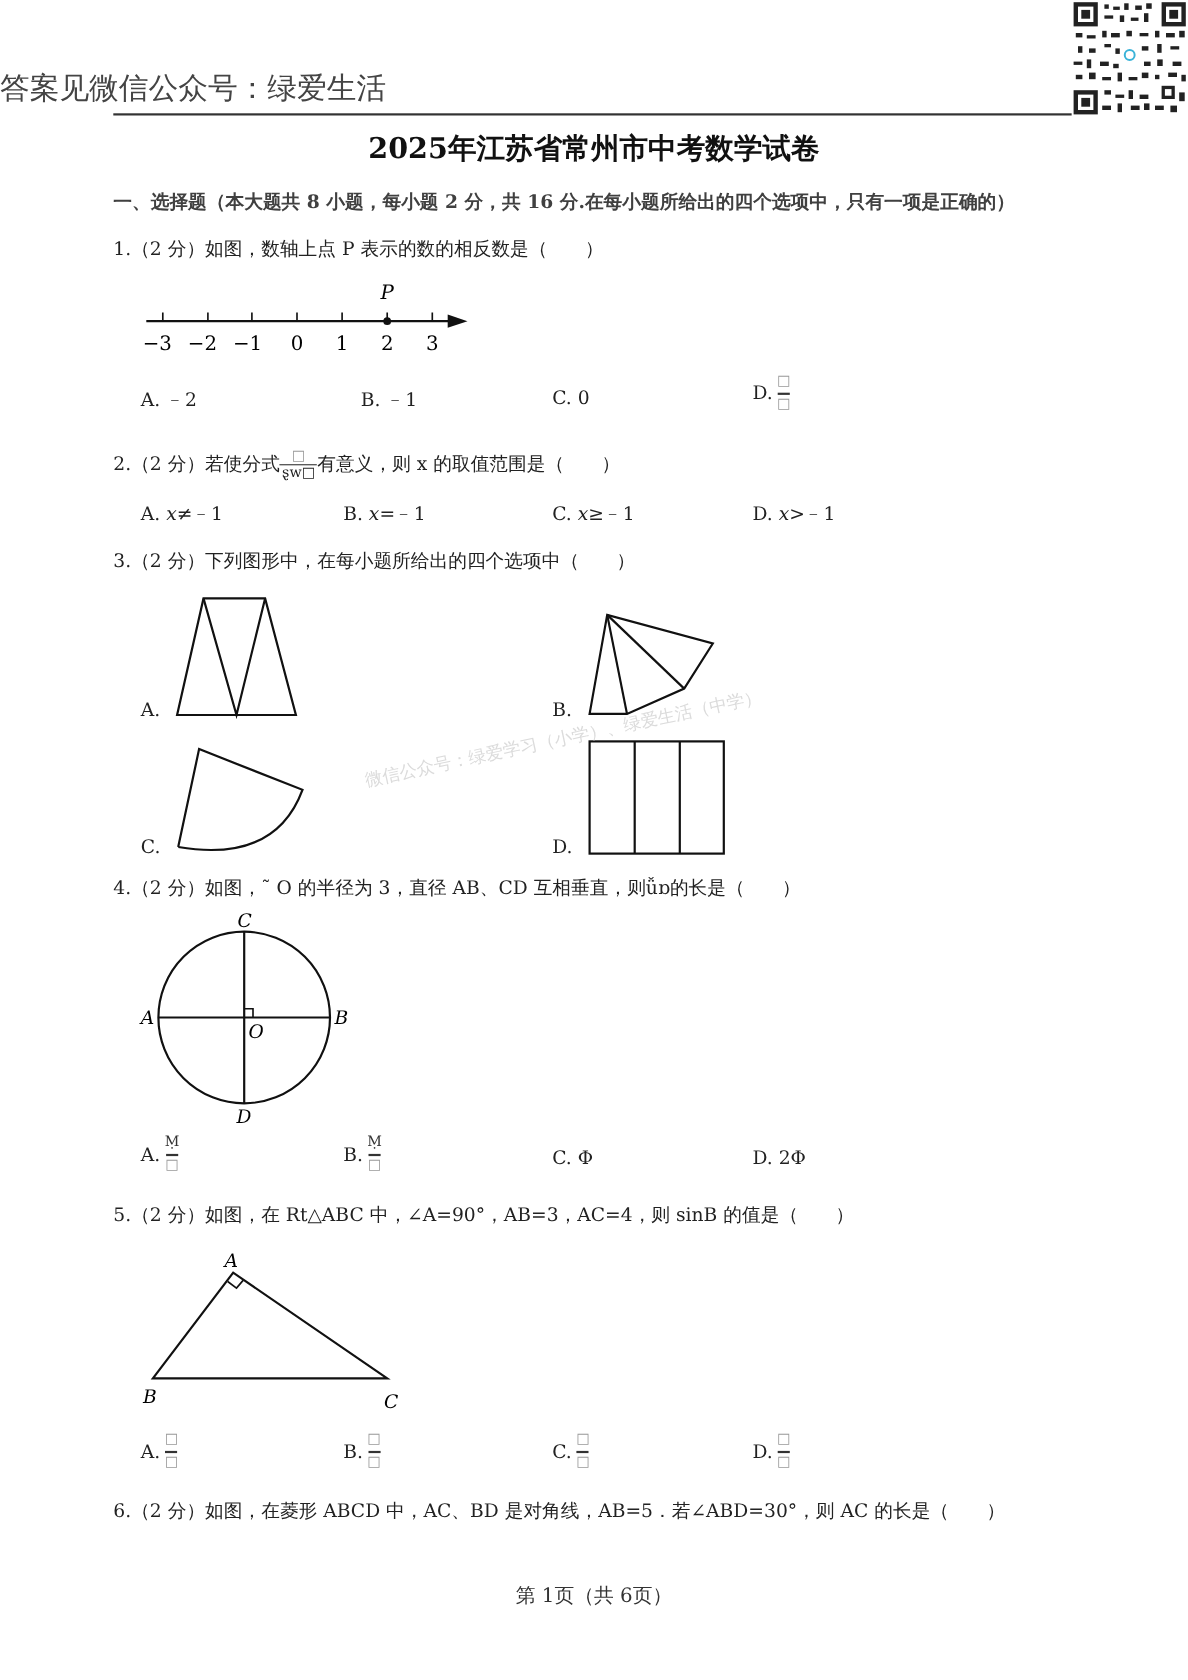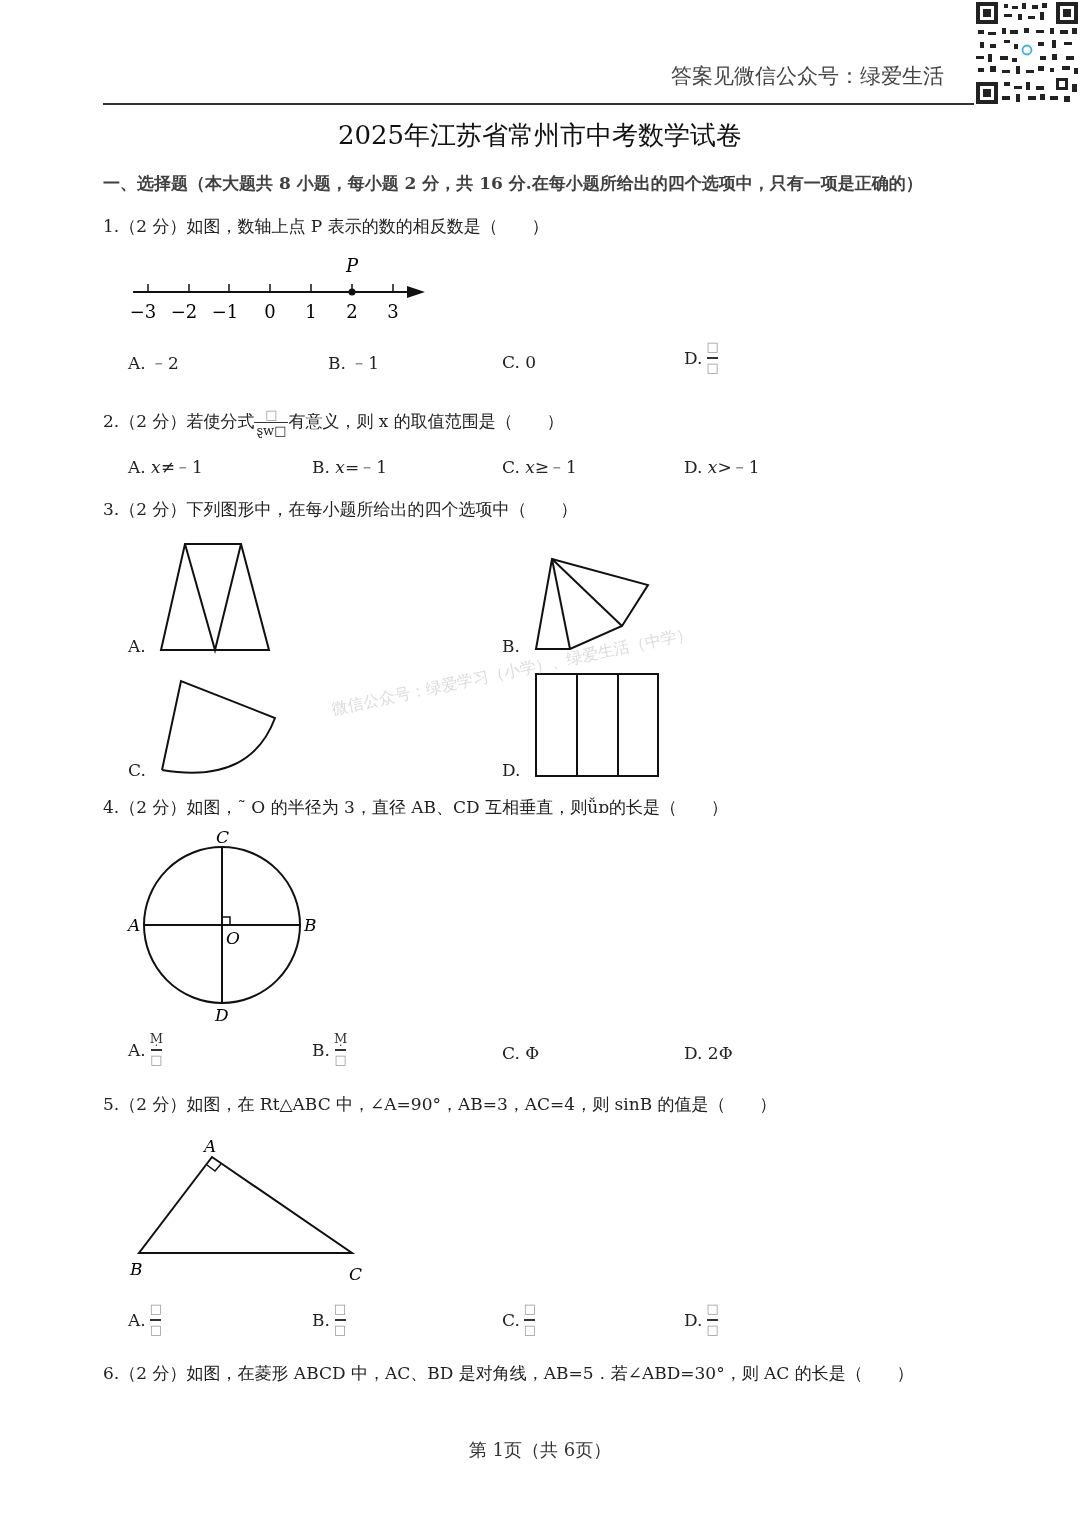--- a/index.html
+++ b/index.html
@@ -1,22 +1,22 @@
 <!DOCTYPE html>
 <html><head>
 <meta charset="utf-8">
 <style>
   html, body { margin:0; padding:0; }
   body { width:1080px; height:1527px; background:#fff; position:relative; overflow:hidden;
          font-family:"DejaVu Serif","Liberation Serif",serif; color:#222; }
   .abs { position:absolute; }
-  .hdr { left:0; top:62px; width:944px; text-align:right; font-size:21px; color:#444; font-family:"DejaVu Sans","Liberation Sans",sans-serif; font-weight:300; }
+  .hdr { left:0; top:62px; width:944px; text-align:left; font-size:27px; color:#444; font-family:"DejaVu Sans","Liberation Sans",sans-serif; font-weight:300; }
   .hdr-line { left:103px; top:103px; width:872px; height:0; border-top:2px solid #333; }
   .qr { left:974px; top:0; width:106px; height:106px; }
-  .title { left:0; top:118px; width:1080px; text-align:center; font-size:26px; font-weight:normal; color:#111; }
+  .title { left:0; top:118px; width:1080px; text-align:center; font-size:26px; font-weight:bold; color:#111; }
   .sec { left:103px; top:172px; font-size:17px; font-weight:bold; color:#404040; white-space:nowrap; }
   .q { font-size:17px; white-space:nowrap; left:103px; }
   .opt { font-size:17px; white-space:nowrap; }
   .it { font-style:italic; }
   .frac { display:inline-flex; flex-direction:column; align-items:center; vertical-align:middle; margin-left:4px; line-height:1; }
   .frac .n, .frac .d { font-size:13px; color:#999; height:15px; }
   .frac .bar { width:11px; border-top:2px solid #333; margin:2px 0; }
   .wm { left:330px; top:700px; font-size:16px; color:#ccc; transform:rotate(-12deg); transform-origin:left top; white-space:nowrap; opacity:0.7; }
   .footer { left:0; top:1438px; width:1080px; text-align:center; font-size:18px; color:#333; }
   svg text { font-family:"DejaVu Serif","Liberation Serif",serif; }

